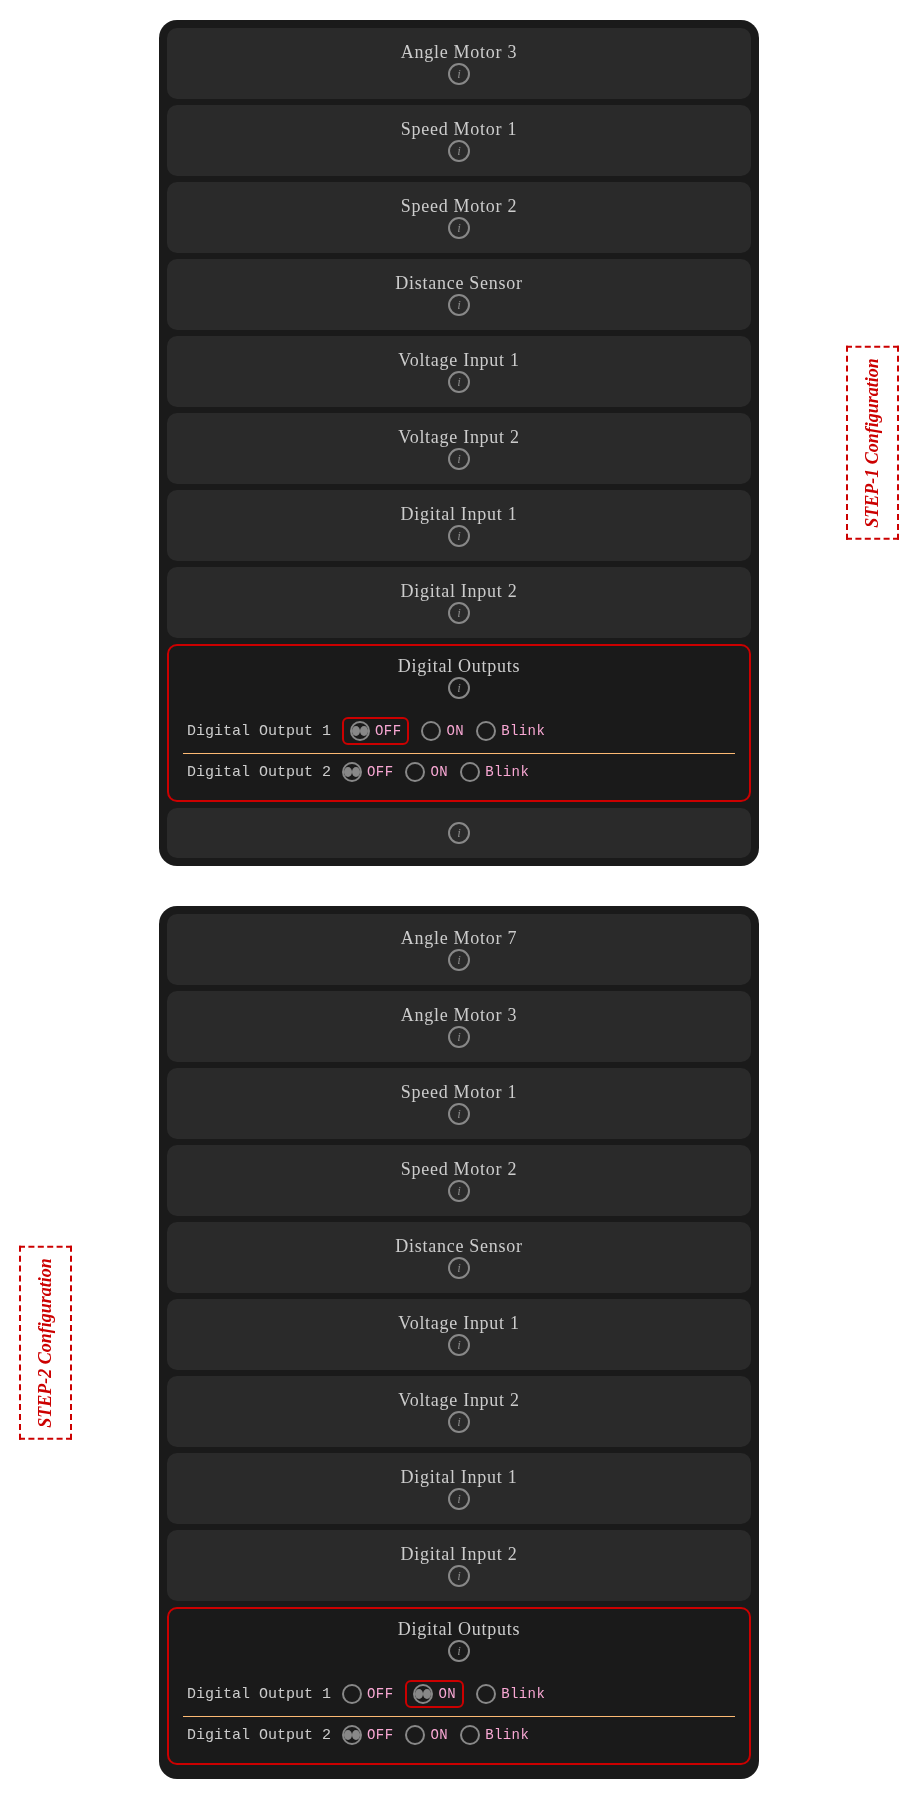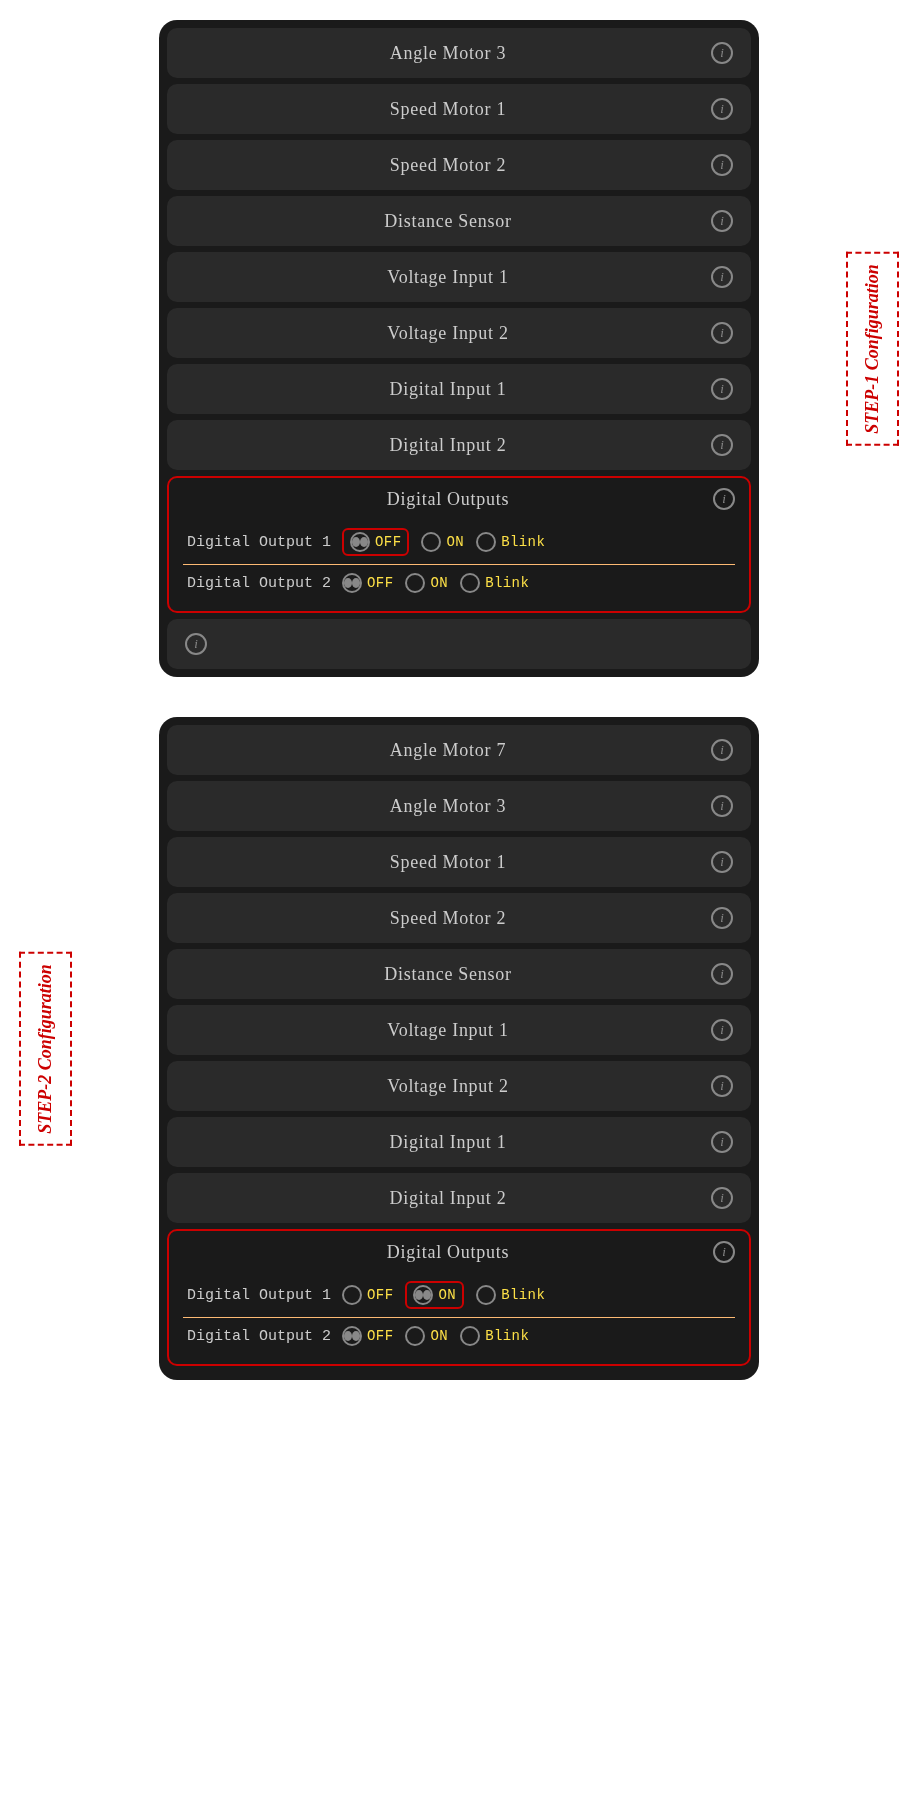--- a/index.html
+++ b/index.html
@@ -19,20 +19,21 @@
     
     .menu-row {
       background: #2a2a2a;
       border-radius: 10px;
       display: flex;
       align-items: center;
       justify-content: space-between;
       padding: 14px 18px;
       margin-bottom: 6px;
       cursor: pointer;
+      flex-direction: column;
     }
     .menu-row:last-child { margin-bottom: 0; }
 
     .menu-row-label {
       color: #cccccc;
       font-size: 18px;
       letter-spacing: 0.04em;
       flex: 1;
       text-align: center;
     }
@@ -59,20 +60,21 @@
       padding: 10px 14px;
       margin-bottom: 6px;
       background: #1a1a1a;
     }
 
     .digital-outputs-header {
       display: flex;
       align-items: center;
       justify-content: space-between;
       margin-bottom: 10px;
+      flex-direction: column;
     }
 
     .digital-outputs-title {
       color: #cccccc;
       font-size: 18px;
       letter-spacing: 0.04em;
       flex: 1;
       text-align: center;
     }
 
@@ -133,21 +135,21 @@
 
     .radio-circle.filled::after {
       content: '';
       width: 10px;
       height: 10px;
       border-radius: 50%;
       background: #888;
     }
 
     .radio-option-label {
-      color: #fde047;
+      color: #f9a8d4;
       font-size: 14px;
       letter-spacing: 0.03em;
     }
 
     
     .step-label-container {
       position: absolute;
       right: -140px;
       top: 50%;
       transform: translateY(-50%);

